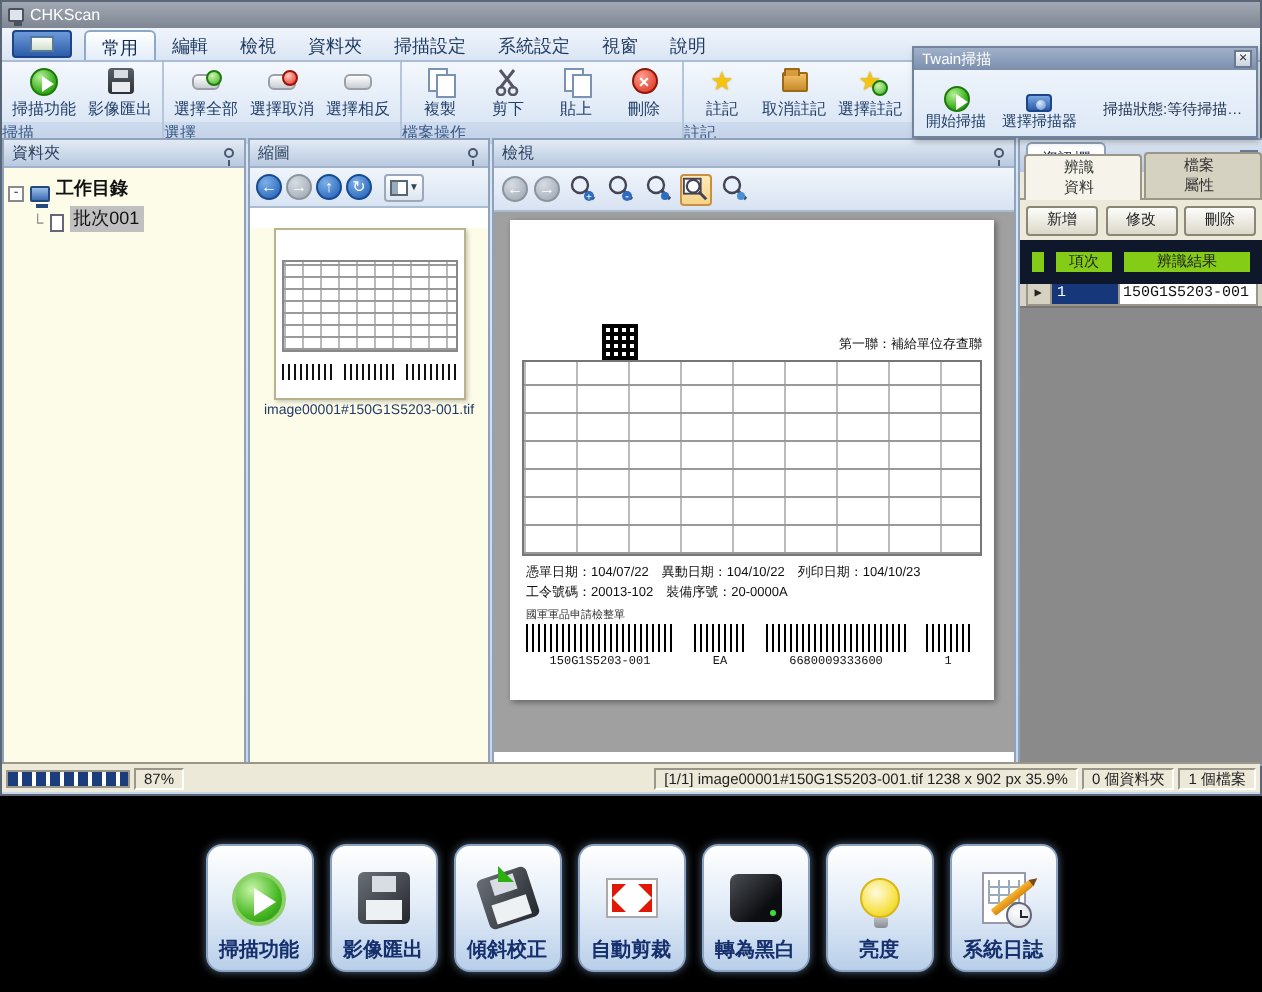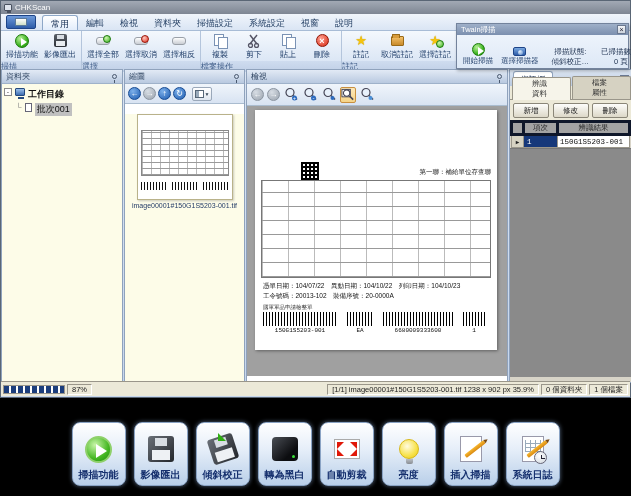--- a/index.html
+++ b/index.html
@@ -85,35 +85,35 @@
     font-size:7px; line-height:7px; text-align:center; color:#223; }
   .xbox::before { content:"\00d7"; }
   .twain-body { display:flex; align-items:stretch; height:33px; padding:1px 2px; }
   .twain-btn { display:flex; flex-direction:column; align-items:center; justify-content:flex-end;
     font-size:7.5px; color:#23406b; padding:0 4px 1px 4px; white-space:nowrap; }
   .ico-scanner { width:13px; height:9px; border-radius:2px;
     background:linear-gradient(#7aa8e0,#2d5ca8); border:1px solid #1d4488; position:relative; }
   .ico-scanner::after { content:""; position:absolute; left:4px; top:2px; width:5px; height:5px;
     border-radius:50%; background:radial-gradient(circle at 35% 30%,#dfeefc,#5a88c8); }
   .twain-sep { width:1px; background:#aebdd2; margin:2px 3px; }
-  .twain-txt { font-size:7.5px; color:#1c2f4e; display:flex; flex-direction:column;
-    justify-content:flex-end; text-align:center; white-space:nowrap; padding:0 3px; }
+  .twain-txt { font-size:7.5px; color:#1c2f4e; display:flex; flex-direction:row;
+    justify-content:center; text-align:center; white-space:nowrap; padding:0 3px;margin-top:14px; }
 
   
   .main { position:absolute; left:0; top:68px; right:0; height:314px; }
   .panel { position:absolute; top:0; height:314px; border:1px solid #8fa2bc; background:#fff; }
   .phead { height:14px; background:linear-gradient(#e2eaf5,#b9c9e0); font-size:8px; color:#2c425f;
     display:flex; align-items:center; padding:0 3px 0 4px; border-bottom:1px solid #9fb2ca; }
   .phead .sp { flex:1; }
   .pin { width:5px; height:5px; border:1px solid #49586e; border-radius:50%; position:relative; margin-right:2px;}
   .pin::after { content:""; position:absolute; left:1px; top:5px; width:1px; height:3px; background:#49586e; }
 
   .p-folders { left:0; width:122px; }
   .folders-body { height:299px; background:#fdfce8; font-size:9px; color:#111; padding-top:3px; }
-  .tree-row { display:flex; align-items:flex-start; gap:3px; padding:1px 2px; }
+  .tree-row { display:flex; align-items:flex-end; gap:3px; padding:1px 2px; }
   .expander { width:8px; height:8px; border:1px solid #8a8a8a; background:#fff; font-size:7px;
     line-height:6px; text-align:center; color:#333; }
   .expander::before { content:"-"; }
   .ico-pc { width:10px; height:8px; background:linear-gradient(#9cc0ea,#3c6cb0); border:1px solid #24497e;
     border-radius:1px; position:relative; }
   .ico-pc::after { content:""; position:absolute; left:2px; top:8px; width:6px; height:2px; background:#24497e; }
   .tree-root-label { font-weight:bold; }
   .tree-child { padding-left:14px; }
   .tree-elbow { color:#888; font-size:8px; }
   .ico-doc { width:7px; height:9px; background:#fff; border:1px solid #667; }
@@ -178,21 +178,21 @@
   .info-tabs { height:14px; display:flex; align-items:flex-end; background:#ece9d8;
     border-bottom:1px solid #9a968a; padding-left:2px; gap:1px; }
   .itab { font-size:7.5px; padding:1px 19px; border:1px solid #9a968a; border-bottom:none;
     border-radius:2px 2px 0 0; background:#d6d2c2; color:#333; }
   .itab.active { background:#f6f4ea; position:relative; top:1px; }
   .info-btns { height:20px; display:flex; align-items:center; justify-content:space-between;
     background:#ece9d8; padding:0 3px; }
   .ibtn { width:36px; height:15px; background:linear-gradient(#fdfdfb,#dcd8c8); border:1px solid #8a8678;
     border-radius:2px; font-size:7.5px; color:#222; text-align:center; line-height:14px; }
   .itable { border-collapse:collapse; width:100%; font-size:7.5px; }
-  .itable th { background:#a3a3a3; border:3px solid #0f172a; font-weight:normal; height:13px; color:#222;}
+  .itable th { background:#84cc16; border:6px solid #0f172a; font-weight:normal; height:13px; color:#222;}
   .itable td { border:1px solid #9a968a; height:13px; }
   .sel-col { width:12px; background:#d6d2c2; text-align:center; font-size:6px; color:#222; }
   .no-col { width:34px; background:#16387a; color:#fff; text-align:left; padding-left:3px; }
   .res-col { background:#fff; color:#111; padding-left:2px; white-space:nowrap; }
   .info-fill { height:229px; background:#8a8a8a; border-top:1px solid #777; }
 
   
   .statusbar { position:absolute; left:0; bottom:1px; right:0; height:15px; background:#ece9d8;
     border-top:1px solid #9a968a; display:flex; align-items:center; font-size:7.5px; color:#222;
     padding:0 2px; gap:2px; }
@@ -398,21 +398,21 @@
           <span class="ico-play" style="width:13px;height:13px;"></span>
           <span>開始掃描</span>
         </div>
         <div class="twain-btn">
           <span class="ico-scanner"></span>
           <span>選擇掃描器</span>
         </div>
         <div class="twain-sep"></div>
         <div class="twain-txt">
           <span>掃描狀態:</span>
-          <span>傾斜校正…</span>
+          <span>等待掃描…</span>
         </div>
         <div class="twain-sep"></div>
         <div class="twain-txt">
           <span>已掃描數量:</span>
           <span>0 頁</span>
         </div>
       </div>
     </div>
 
     <div class="main">
@@ -603,48 +603,40 @@
     </div>
     <div class="dkbtn">
       <span class="dkico">
         <span class="dk-green-arrow"></span>
           <span class="dk-floppy tilt"></span>
       </span>
       <span class="dklabel">傾斜校正</span>
     </div>
     <div class="dkbtn">
       <span class="dkico">
-          <span class="dk-black"></span>
-        </span>
-      <span class="dklabel">轉為黑白</span>
-    </div>
-    <div class="dkbtn">
-      <span class="dkico">
         <span class="dk-crop">
           <span class="crop-arr ca-tl"></span>
             <span class="crop-arr ca-tr"></span>
           <span class="crop-arr ca-bl"></span>
             <span class="crop-arr ca-br"></span>
         </span>
       </span>
       <span class="dklabel">自動剪裁</span>
     </div>
     <div class="dkbtn">
       <span class="dkico">
+          <span class="dk-black"></span>
+        </span>
+      <span class="dklabel">轉為黑白</span>
+    </div>
+    <div class="dkbtn">
+      <span class="dkico">
           <span class="dk-bulb"></span>
         </span>
       <span class="dklabel">亮度</span>
-    </div>
-    <div class="dkbtn">
-      <span class="dkico">
-        <span class="dk-page">
-            <span class="pencil"></span>
-          </span>
-      </span>
-      <span class="dklabel">插入掃描</span>
     </div>
     <div class="dkbtn">
       <span class="dkico">
         <span class="dk-page">
             <span class="dk-log-grid"></span>
             <span class="pencil"></span>
             <span class="clock"></span>
           </span>
       </span>
       <span class="dklabel">系統日誌</span>

